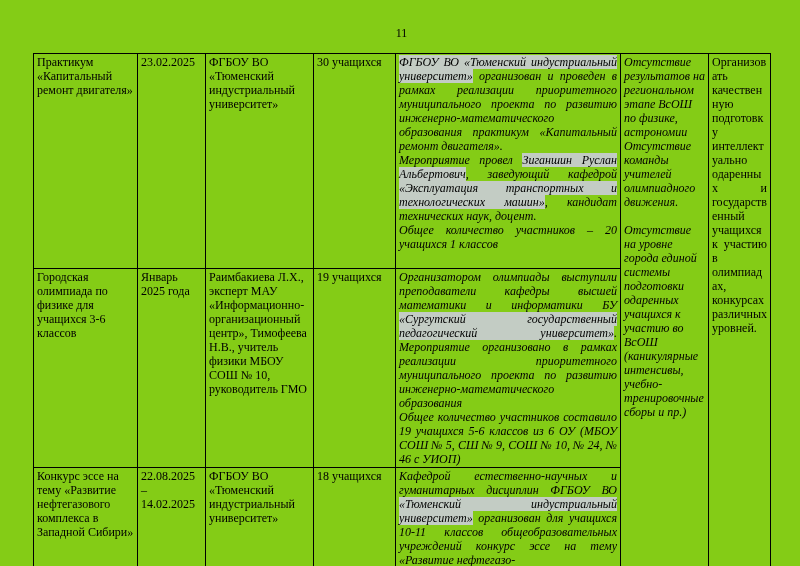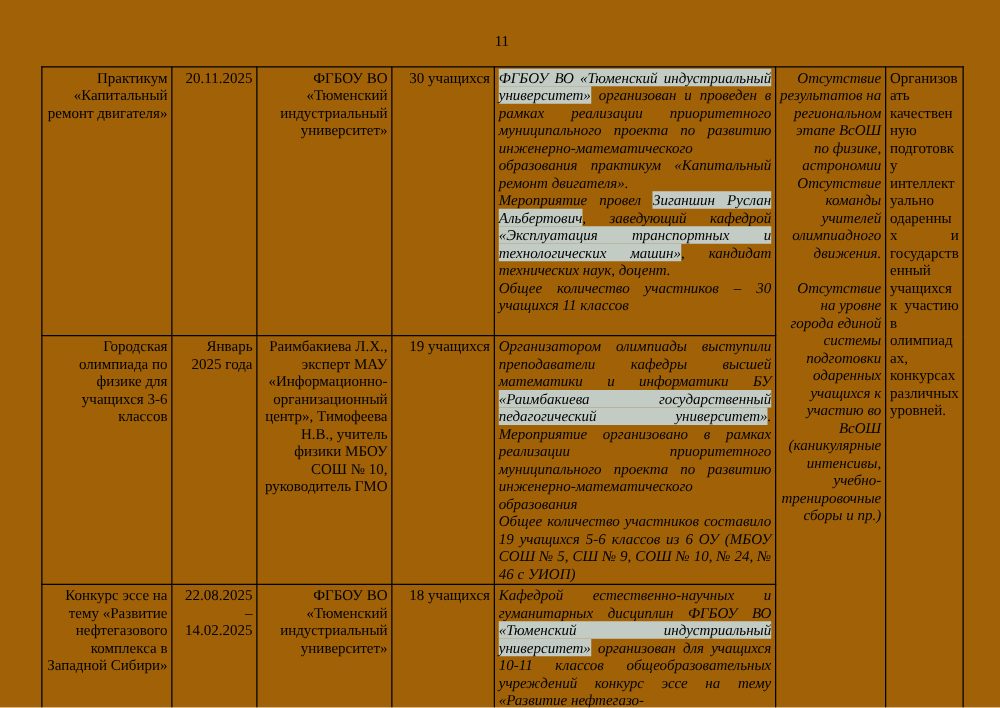--- a/index.html
+++ b/index.html
@@ -3,30 +3,30 @@
 <meta charset="utf-8">
 <style>
   * { margin:0; padding:0; box-sizing:border-box; }
   html, body { width:800px; height:566px; background:#ffffff; }
   body {
     font-family:"Liberation Serif","DejaVu Serif",serif;
     font-size:12px; line-height:14px; color:#000;
   }
   .page {
     position:relative; width:800px; height:566px;
-    padding:26px 30px 0 33px; overflow:hidden; background:#a16207;
+    padding:26px 30px 0 33px; overflow:hidden; background:#84cc16;
   }
   .page-number { text-align:center; margin-bottom:13px; }
   table.report { border-collapse:collapse; table-layout:fixed; width:737px; }
   td {
     border:1px solid #000; vertical-align:top;
     padding:1px 3px 1px 3px; overflow:hidden;
     word-wrap:break-word; overflow-wrap:break-word; hyphens:auto;
   }
-  .c-center { text-align:right; }
+  .c-center { text-align:left; }
   .c-just  { text-align:justify; }
   td p { margin:0;font-style:italic; }
   .hl { background:#c3ccc4; }
   tr.row1 { height:215px; }
   tr.row2 { height:160px; }
   tr.row3 { height:80px; }
 </style>
 </head>
 <body>
 
@@ -39,43 +39,43 @@
       <col style="width:68px">
       <col style="width:108px">
       <col style="width:82px">
       <col style="width:225px">
       <col style="width:88px">
       <col style="width:62px">
     </colgroup>
     <tbody>
       <tr class="row1">
         <td class="c-center">Практикум «Капитальный ремонт двигателя»</td>
-        <td class="c-center">20.11.2025</td>
+        <td class="c-center">23.02.2025</td>
         <td class="c-center">ФГБОУ ВО «Тюменский индустриальный университет»</td>
         <td class="c-center">30 учащихся</td>
         <td class="c-just">
             <p><span class="hl">ФГБОУ ВО «Тюменский индустриальный университет»</span><span> организован и проведен в рамках реализации приоритетного муниципального проекта по развитию инженерно-математического образования практикум «Капитальный ремонт двигателя».</span></p>
             <p><span>Мероприятие провел </span><span class="hl">Зиганшин Руслан Альбертович</span><span>, заведующий кафедрой </span><span class="hl">«Эксплуатация транспортных и технологических машин»</span><span>, кандидат технических наук, доцент.</span></p>
-            <p><span>Общее количество участников – 30 учащихся 11 классов</span></p>
+            <p><span>Общее количество участников – 20 учащихся 1 классов</span></p>
           </td>
         <td class="c-center" rowspan="3">
             <p><span>Отсутствие результатов на региональном этапе ВсОШ по физике, астрономии</span></p>
             <p><span>Отсутствие команды учителей олимпиадного движения.</span></p>
             <p>&nbsp;</p>
             <p><span>Отсутствие на уровне города единой системы подготовки одаренных учащихся к участию во ВсОШ (каникулярные интенсивы, учебно-тренировочные сборы и пр.)</span></p>
           </td>
         <td class="c-just" rowspan="3">Организовать качественную подготовку интеллектуально одаренных и государственный учащихся к участию в олимпиадах, конкурсах различных уровней.</td>
       </tr>
       <tr class="row2">
         <td class="c-center">Городская олимпиада по физике для учащихся 3-6 классов</td>
         <td class="c-center">Январь 2025 года</td>
         <td class="c-center">Раимбакиева Л.Х., эксперт МАУ «Информационно-организационный центр», Тимофеева Н.В., учитель физики МБОУ СОШ № 10, руководитель ГМО</td>
         <td class="c-center">19 учащихся</td>
         <td class="c-just">
-            <p><span>Организатором олимпиады выступили преподаватели кафедры высшей математики и информатики БУ </span><span class="hl">«Раимбакиева государственный педагогический университет»</span><span>. Мероприятие организовано в рамках реализации приоритетного муниципального проекта по развитию инженерно-математического образования</span></p>
+            <p><span>Организатором олимпиады выступили преподаватели кафедры высшей математики и информатики БУ </span><span class="hl">«Сургутский государственный педагогический университет»</span><span>. Мероприятие организовано в рамках реализации приоритетного муниципального проекта по развитию инженерно-математического образования</span></p>
             <p><span>Общее количество участников составило 19 учащихся 5-6 классов из 6 ОУ (МБОУ СОШ № 5, СШ № 9, СОШ № 10, № 24, № 46 с УИОП)</span></p>
           </td>
       </tr>
       <tr class="row3">
         <td class="c-center">Конкурс эссе на тему «Развитие нефтегазового комплекса в Западной Сибири»</td>
         <td class="c-center">22.08.2025 – 14.02.2025</td>
         <td class="c-center">ФГБОУ ВО «Тюменский индустриальный университет»</td>
         <td class="c-center">18 учащихся</td>
         <td class="c-just">
             <p><span>Кафедрой естественно-научных и гуманитарных дисциплин ФГБОУ ВО </span><span class="hl">«Тюменский индустриальный университет»</span><span> организован для учащихся 10-11 классов общеобразовательных учреждений конкурс эссе на тему «Развитие нефтегазо-</span></p>

